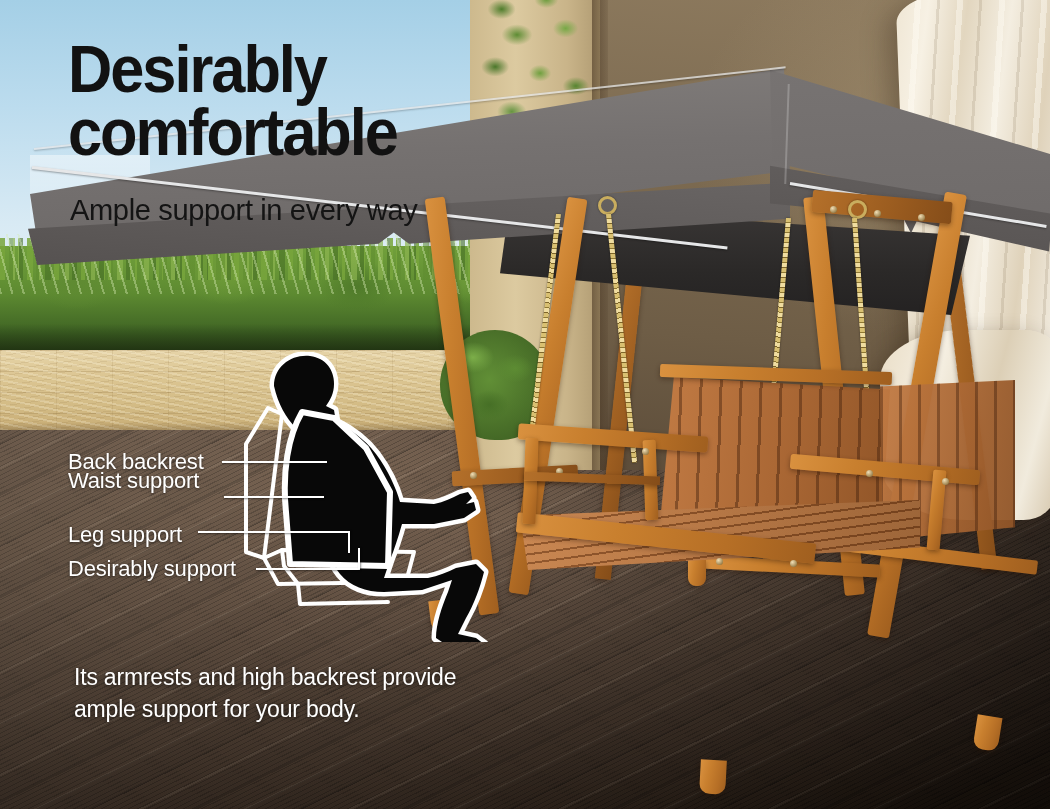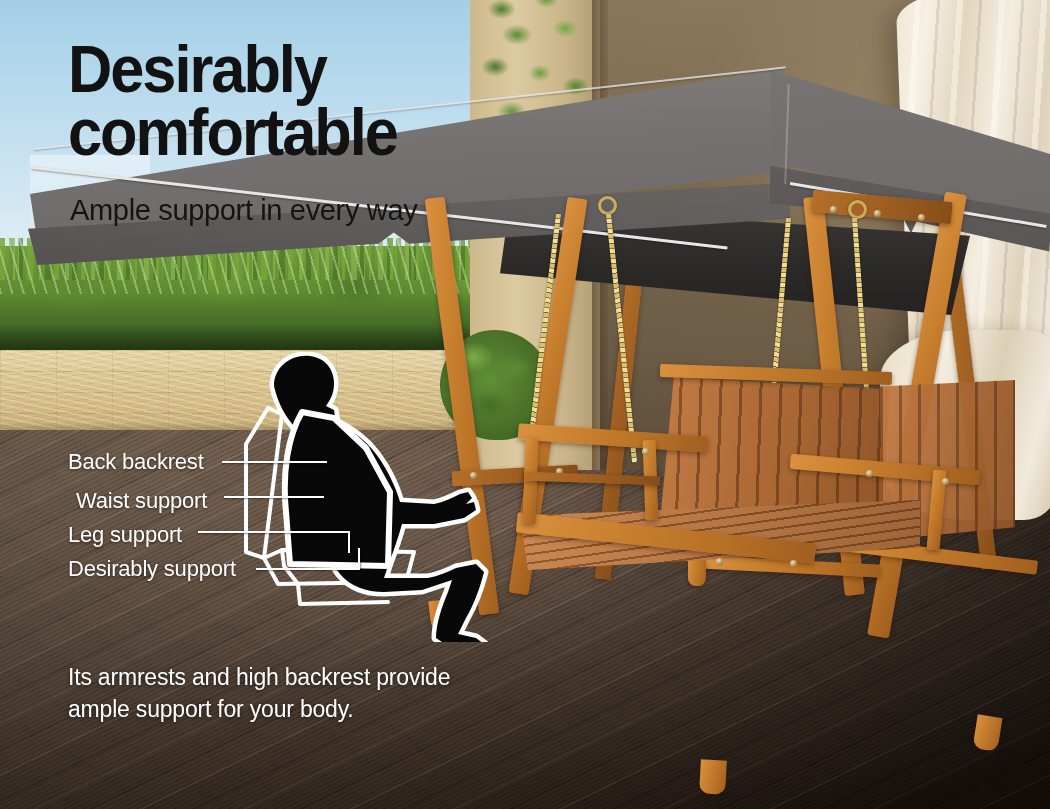--- a/index.html
+++ b/index.html
@@ -164,21 +164,21 @@
     letter-spacing:-.2px;white-space:nowrap;
     text-shadow:0 1px 3px rgba(0,0,0,.55);}
   .leader{position:absolute;height:2px;background:#ffffff;z-index:45;
     box-shadow:0 1px 2px rgba(0,0,0,.45);}
   .leader-v{position:absolute;width:2px;background:#ffffff;z-index:45;
     box-shadow:1px 0 2px rgba(0,0,0,.45);}
 
   .caption{position:absolute;left:68px;top:662px;z-index:45;
     color:#ffffff;font-size:23px;line-height:1.38;letter-spacing:-.2px;
     text-shadow:0 1px 4px rgba(0,0,0,.6);}
-  .caption .cl{display:block;}
+  .caption .cl{display:block;margin-left:6px;}
 
   
   .sil{position:absolute;left:238px;top:352px;width:280px;height:290px;z-index:30;}
 </style>
 </head>
 <body>
 
 <div id="scene">
 
   <div class="sky"></div>
@@ -387,21 +387,21 @@
   <div class="headline">
     <span>Desirably</span>
     <span class="l2">comfortable</span>
   </div>
 
   <div class="subhead">Ample support in every way</div>
 
   <div class="ann" style="left:68px;top:449px;">Back backrest</div>
   <div class="leader" style="left:222px;top:461px;width:105px;"></div>
 
-  <div class="ann" style="left:68px;top:488px;margin-left:8px;">Waist support</div>
+  <div class="ann" style="left:68px;top:468px;">Waist support</div>
   <div class="leader" style="left:224px;top:496px;width:100px;"></div>
 
   <div class="ann" style="left:68px;top:522px;">Leg support</div>
   <div class="leader" style="left:198px;top:531px;width:152px;"></div>
   <div class="leader-v" style="left:348px;top:531px;height:22px;"></div>
 
   <div class="ann" style="left:68px;top:556px;">Desirably support</div>
   <div class="leader" style="left:256px;top:568px;width:104px;"></div>
   <div class="leader-v" style="left:358px;top:548px;height:21px;"></div>
 

